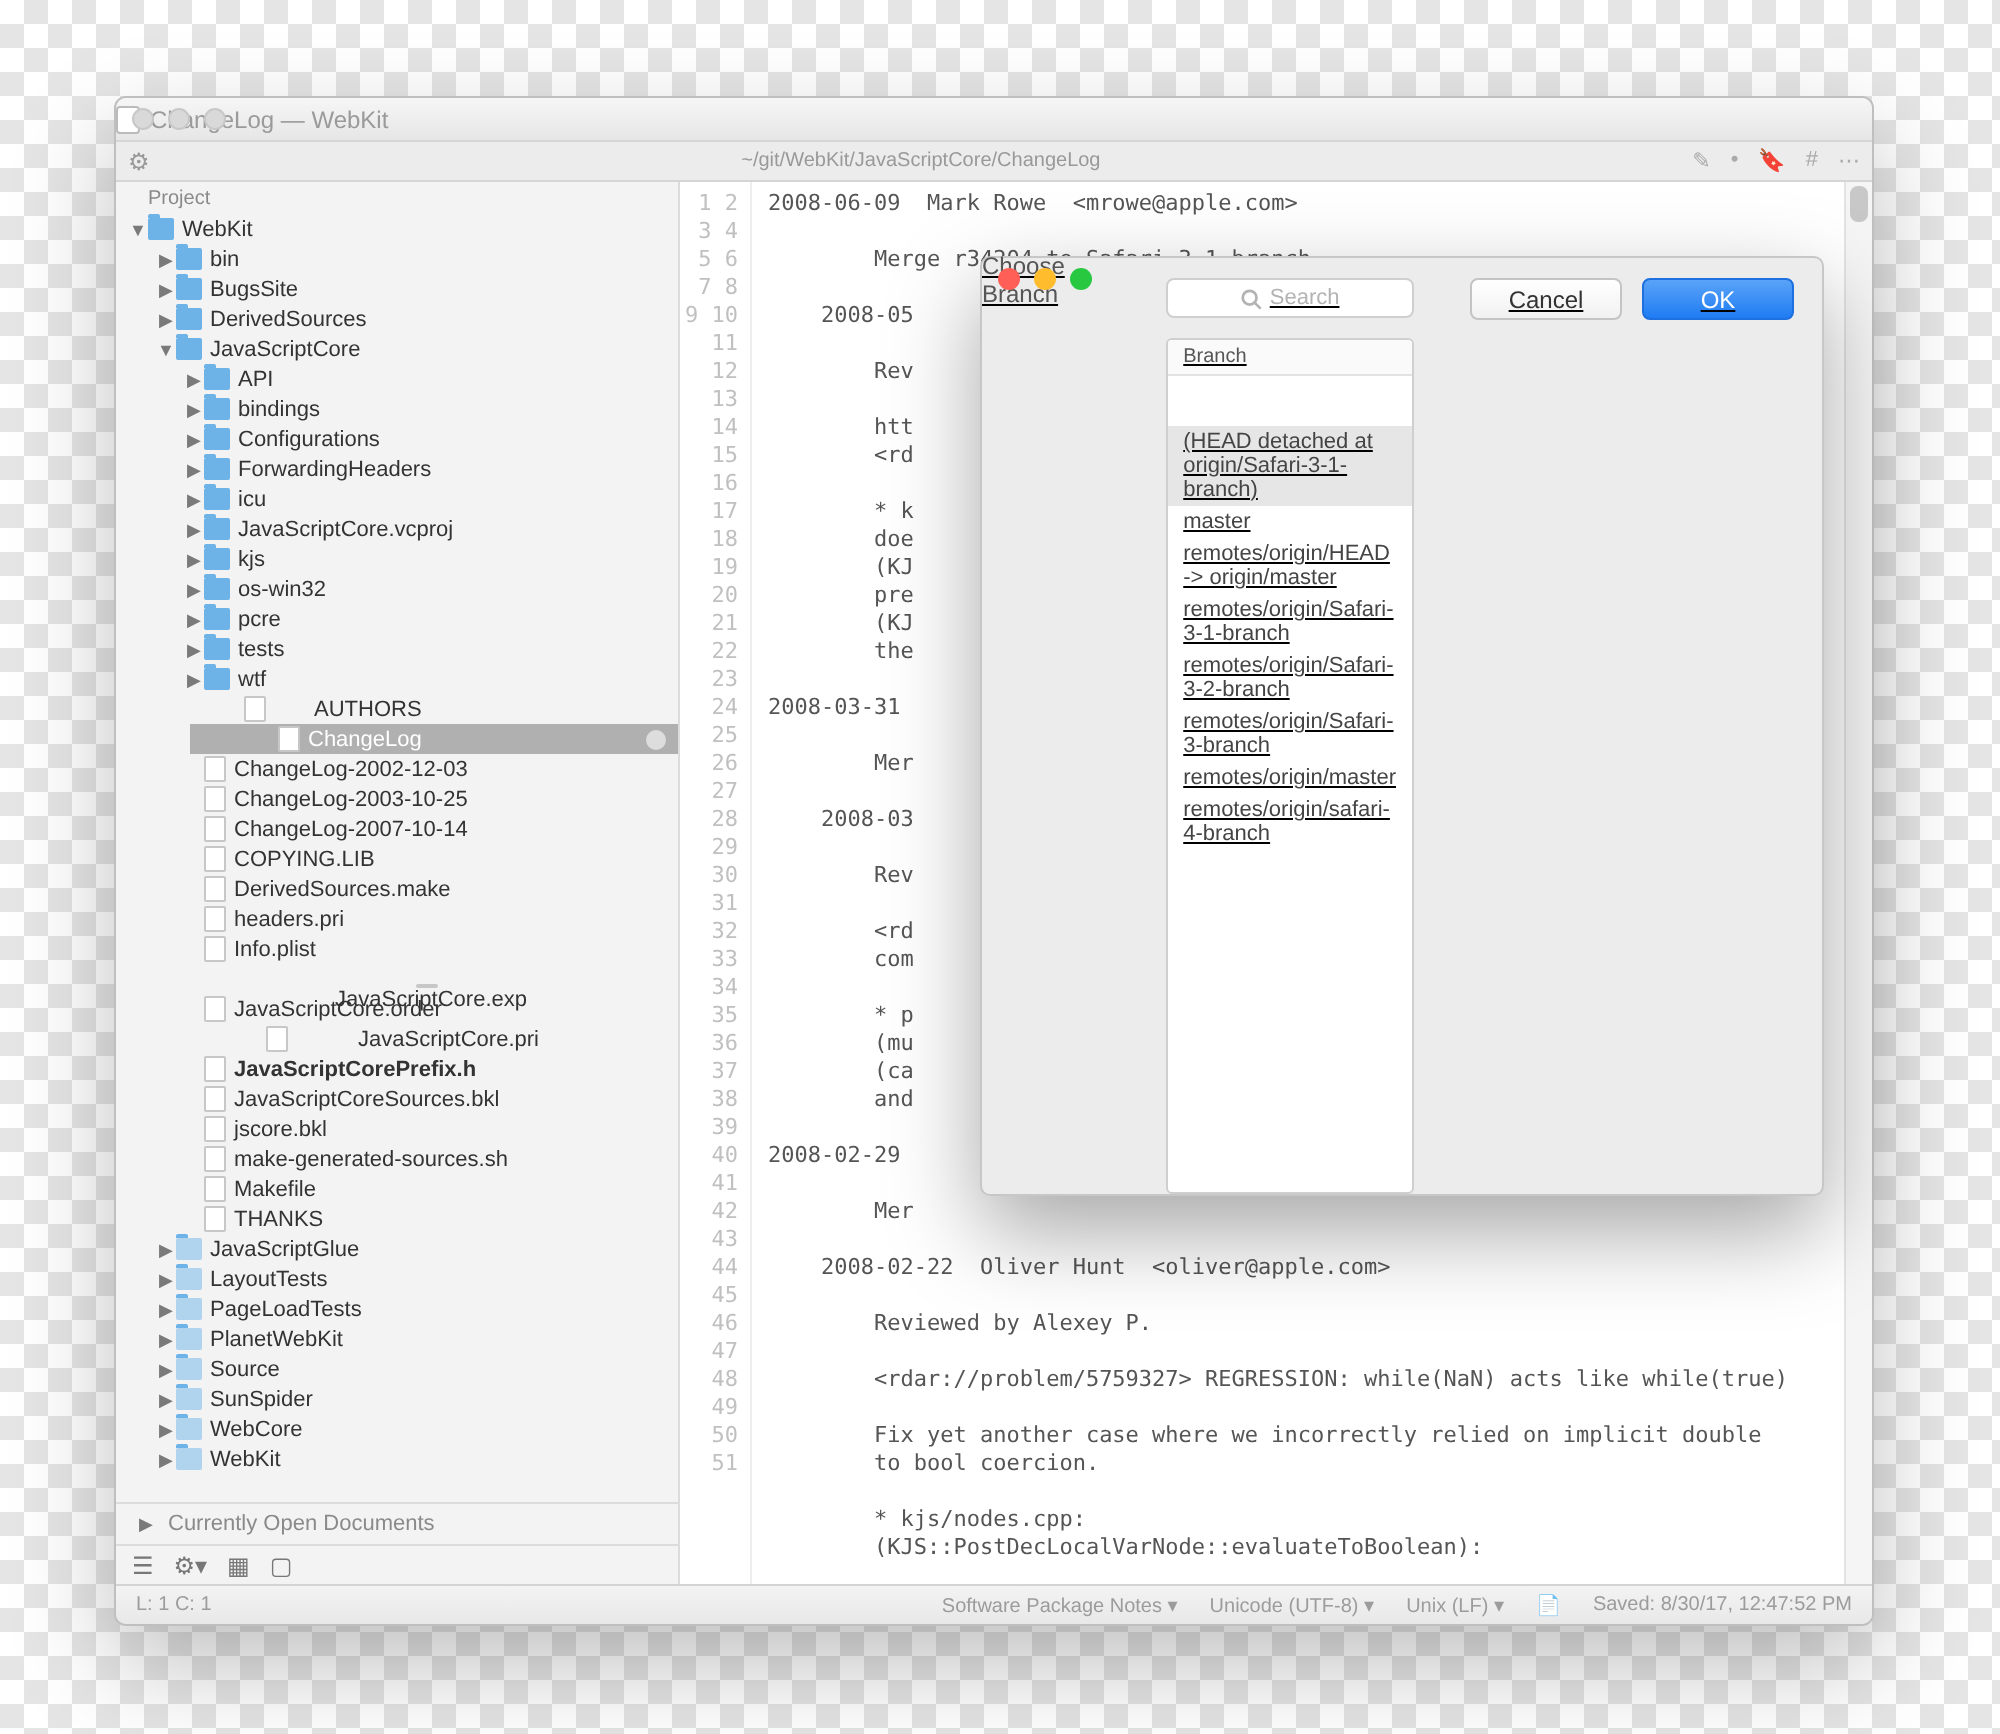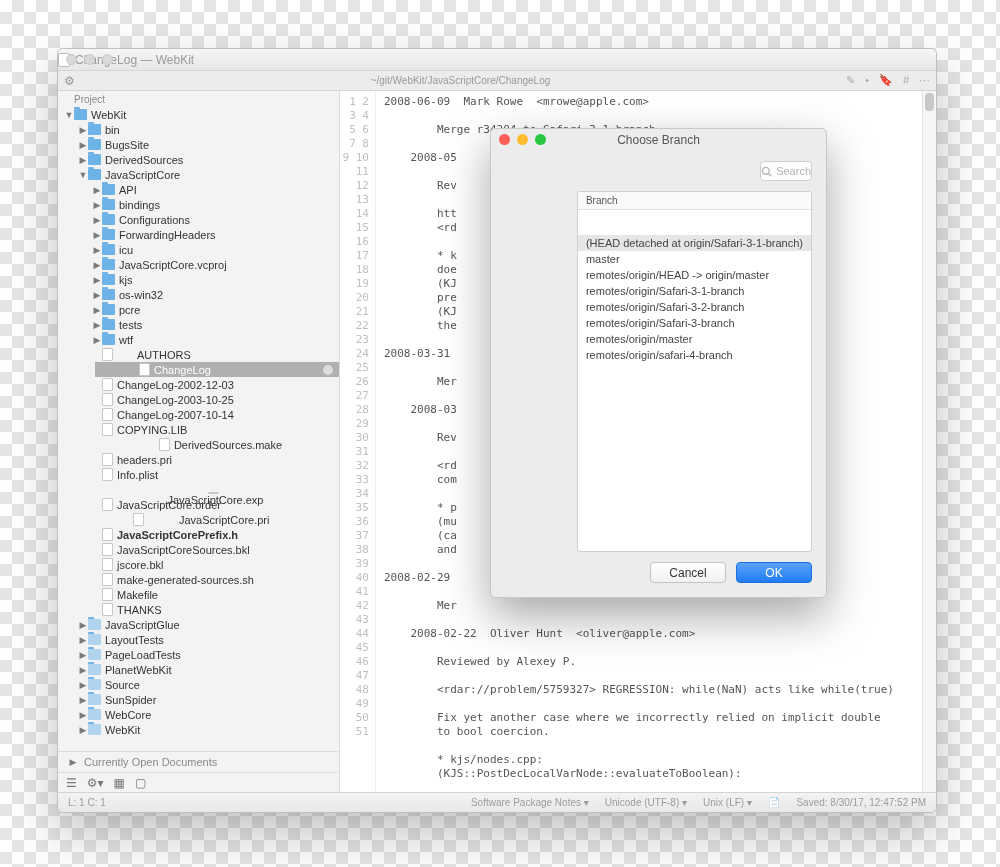--- a/index.html
+++ b/index.html
@@ -77,30 +77,30 @@
 .code { flex:1; padding:4px 6px 0 8px; line-height:14px; white-space:pre; overflow:hidden; color:#555;}
 .vscroll{position:absolute;right:0;top:0;width:14px;height:100%;background:#f5f5f5;border-left:1px solid #e3e3e3;}
 .vscroll .thumb{position:absolute;left:2px;width:9px;background:#c8c8c8;border-radius:4px;}
 .statusbar {
   height:20px;background:linear-gradient(#f3f3f3,#e8e8e8);border-top:1px solid #d4d4d4;
   display:flex;align-items:center;font-size:10px;color:#9c9c9c;padding:0 10px;gap:16px;
 }
 .statusbar .spacer{flex:1;}
 
 .modal {
-  position:absolute; left:490px; top:128px; width:337px; height:470px;
+  position:absolute; left:490px; top:128px; width:422px; height:470px;
   background:#ececec; border-radius:5px; box-shadow:0 18px 46px rgba(0,0,0,.35);
   border:1px solid #c7c7c7;
-  display:flex;flex-direction:column;
+  display:flex;flex-direction:row;text-decoration:underline;
 }
 .modal-title{height:22px;display:flex;align-items:center;justify-content:center;position:relative;color:#555;font-size:12px;}
 .modal-title .mdots{position:absolute;left:8px;top:5px;display:flex;gap:7px;}
 .mdot{width:11px;height:11px;border-radius:50%;}
 .mdot.r{background:#ff5f57;} .mdot.y{background:#ffbd2e;} .mdot.g{background:#28c940;}
-.modal-body{flex:1;padding:10px 14px 0 14px;display:flex;flex-direction:column;align-items:flex-end;}
+.modal-body{flex:1;padding:10px 14px 0 14px;display:flex;flex-direction:column;}
 .search{height:20px;border:1px solid #cfcfcf;border-radius:4px;background:#fff;display:flex;align-items:center;justify-content:center;color:#b3b3b3;font-size:11px;}
 .search svg{margin-right:4px;}
 .listbox{flex:1;margin-top:10px;border:1px solid #cfcfcf;background:#fff;border-radius:3px;overflow:hidden;display:flex;flex-direction:column;gap:25px;}
 .list-head{padding:3px 8px;font-size:10px;color:#555;border-bottom:1px solid #e2e2e2;background:#fafafa;}
 .list-items{flex:1;overflow:auto;}
 .li{padding:2px 8px;font-size:11px;color:#444;}
 .li.sel{background:#e6e6e6;}
 .modal-buttons{display:flex;justify-content:flex-end;gap:10px;padding:10px 14px 14px;}
 .btn{height:21px;min-width:76px;border-radius:4px;border:1px solid #c4c4c4;background:linear-gradient(#fff,#f1f1f1);font-size:12px;color:#333;display:flex;align-items:center;justify-content:center;}
 .btn.primary{background:linear-gradient(#5aa3f8,#1f7cf3);border-color:#1e6fe0;color:#fff;}
@@ -206,21 +206,21 @@
           <div class="tree-row" style="padding-left: 34px;">
             <span class="arrow">▶</span>
             <span class="folder"></span>
             <span>tests</span>
           </div>
           <div class="tree-row" style="padding-left: 34px;">
             <span class="arrow">▶</span>
             <span class="folder"></span>
             <span>wtf</span>
           </div>
-          <div class="tree-row" style="padding-left: 14px; gap: 20px;">
+          <div class="tree-row" style="padding-left: 34px; gap: 20px;">
             <span class="arrow blank">▶</span>
             <span class="file txt"></span>
             <span>AUTHORS</span>
           </div>
           <div class="tree-row sel" style="padding-left: 34px;">
             <span class="arrow blank">▶</span>
             <span class="file txt"></span>
             <span>ChangeLog</span>
             <span class="close-dot"></span>
           </div>
@@ -237,21 +237,21 @@
           <div class="tree-row" style="padding-left: 34px;">
             <span class="arrow blank">▶</span>
             <span class="file txt"></span>
             <span>ChangeLog-2007-10-14</span>
           </div>
           <div class="tree-row" style="padding-left: 34px;">
             <span class="arrow blank">▶</span>
             <span class="file txt"></span>
             <span>COPYING.LIB</span>
           </div>
-          <div class="tree-row" style="padding-left: 34px; justify-content: center;">
+          <div class="tree-row" style="padding-left: 34px;">
             <span class="arrow blank">▶</span>
             <span class="file txt"></span>
             <span>DerivedSources.make</span>
           </div>
           <div class="tree-row" style="padding-left: 34px;">
             <span class="arrow blank">▶</span>
             <span class="file txt"></span>
             <span>headers.pri</span>
           </div>
           <div class="tree-row" style="padding-left: 34px;">

